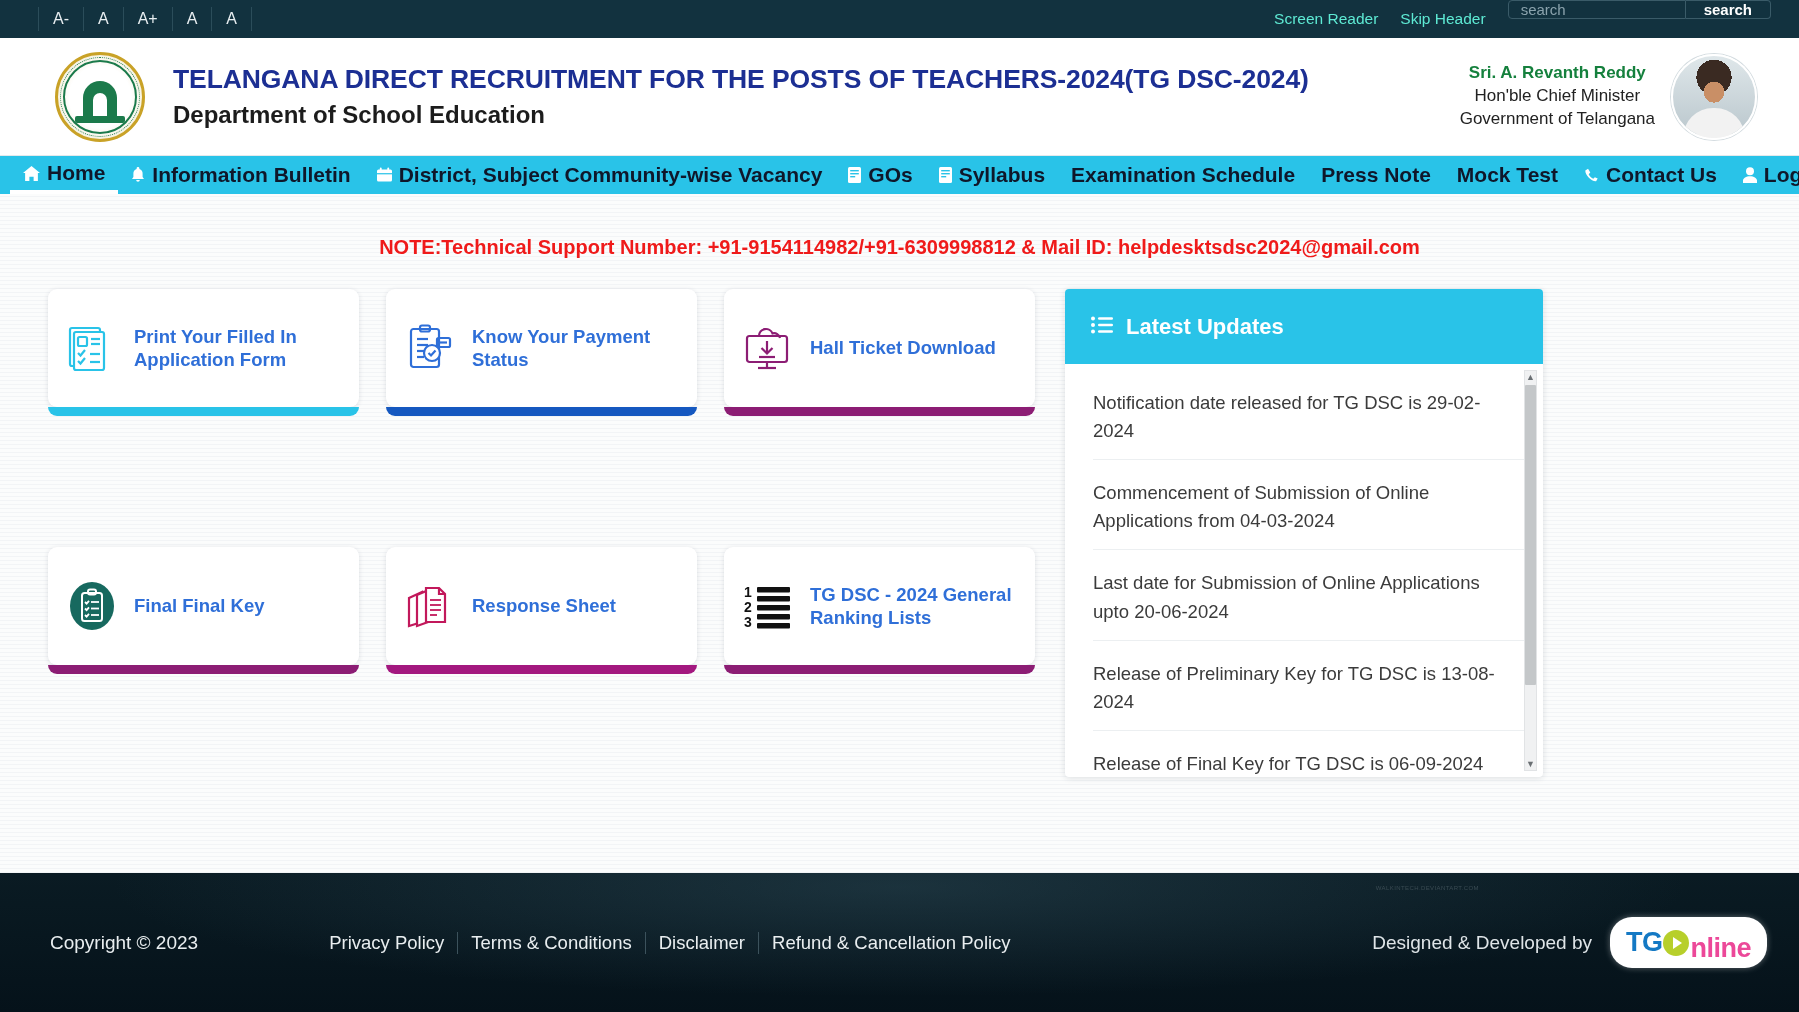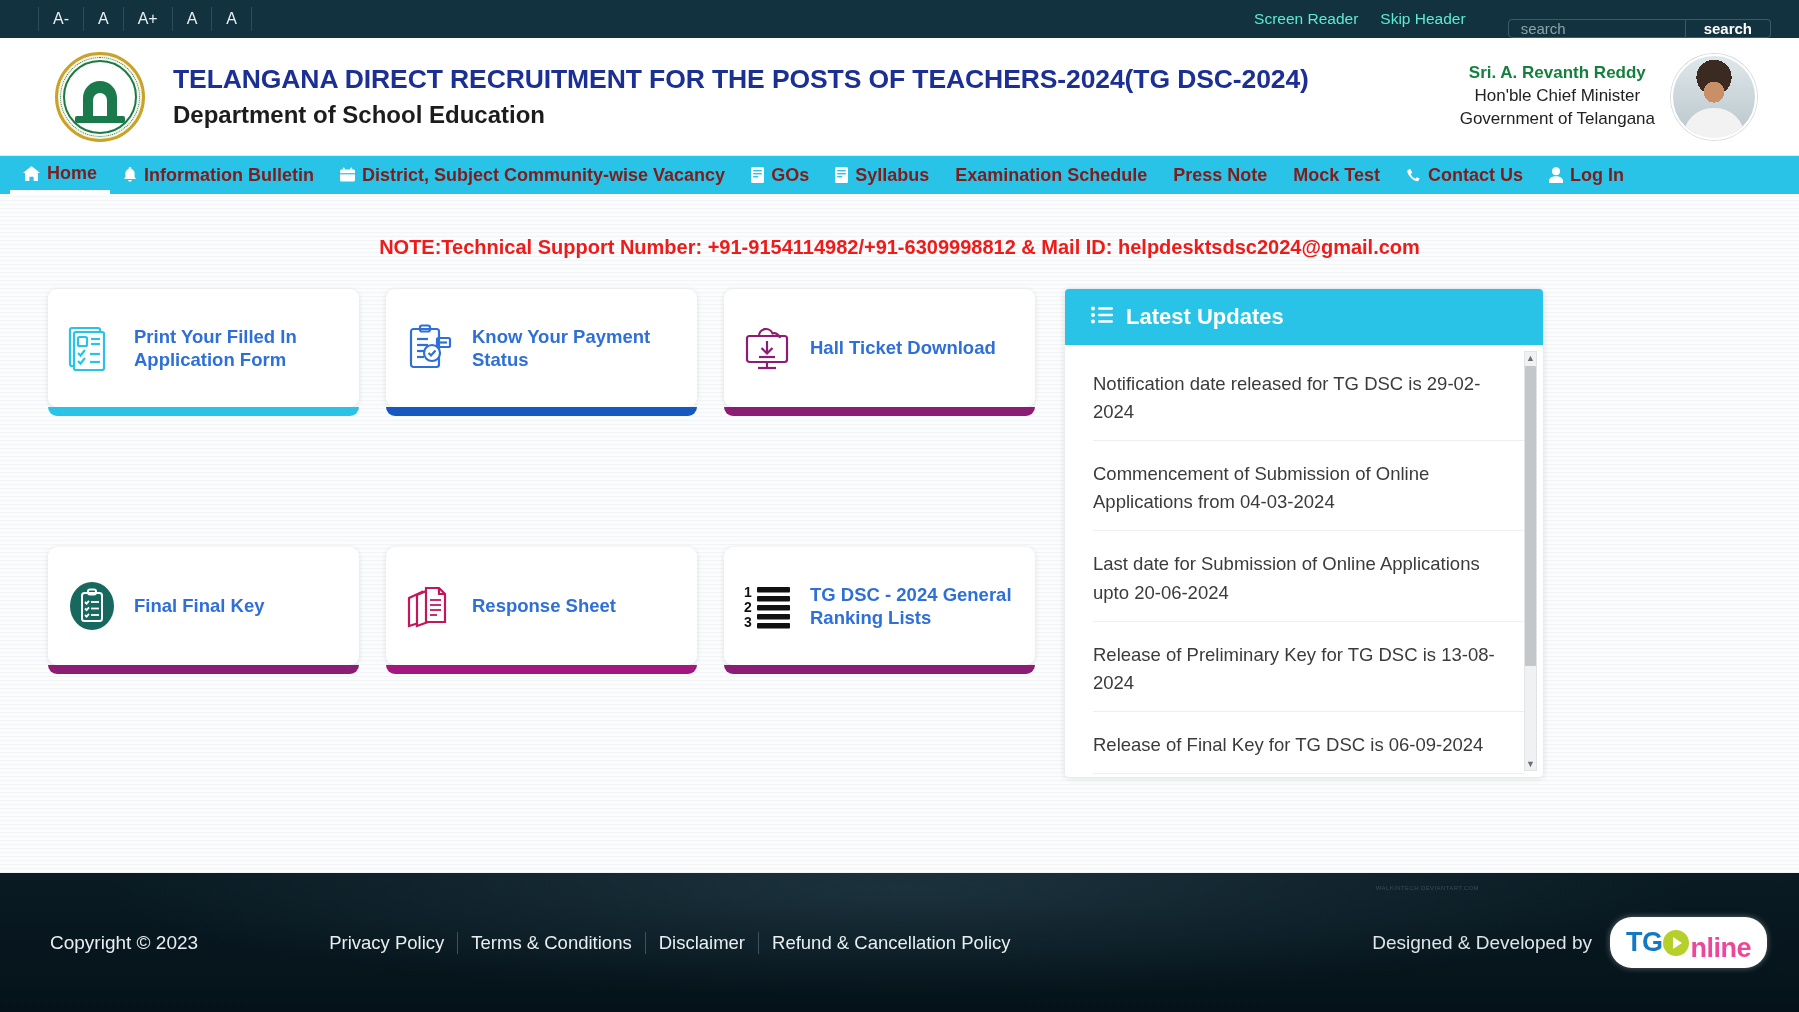--- a/index.html
+++ b/index.html
@@ -40,23 +40,22 @@
   }
   .topbar-right .tlink {
     color: #5eead4;
     font-size: 15.5px;
     margin-right: 22px;
     cursor: pointer;
     white-space: nowrap;
   }
   .search-wrap {
     display: flex;
-    align-items: flex-end;
+    align-items: flex-start;
     height: 38px;
-    margin-left: 20px;
   }
   .search-input {
     width: 178px;
     background: #12323f;
     border: 1px solid #3a5b68;
     border-radius: 4px 0 0 4px;
     color: #ffffff;
     font-size: 15px;
     padding: 0 12px;
     outline: none;
@@ -183,22 +182,22 @@
     height: 38px;
     background: #29c3e8;
     display: flex;
     align-items: center;
     padding-left: 10px;
   }
   .nav-item {
     display: flex;
     align-items: center;
     gap: 7px;
-    color: #7f1d1d;
-    font-size: 18px;
+    color: #0f172a;
+    font-size: 21px;
     font-weight: bold;
     padding: 0 13px;
     height: 38px;
     cursor: pointer;
     white-space: nowrap;
   }
   .nav-item.active { border-bottom: 4px solid #ffffff; }
   .nav-ico { display: inline-flex; align-items: center; }
 
   
@@ -265,21 +264,21 @@
     overflow: hidden;
     height: 488px;
     display: flex;
     flex-direction: column;
   }
   .updates-head {
     background: #29c3e8;
     color: #ffffff;
     font-size: 22px;
     font-weight: bold;
-    height: 56px;
+    height: 75px;
     display: flex;
     align-items: center;
     gap: 13px;
     padding-left: 26px;
   }
   .updates-body {
     flex: 1;
     padding: 6px 18px 6px 28px;
     overflow: hidden;
     position: relative;

